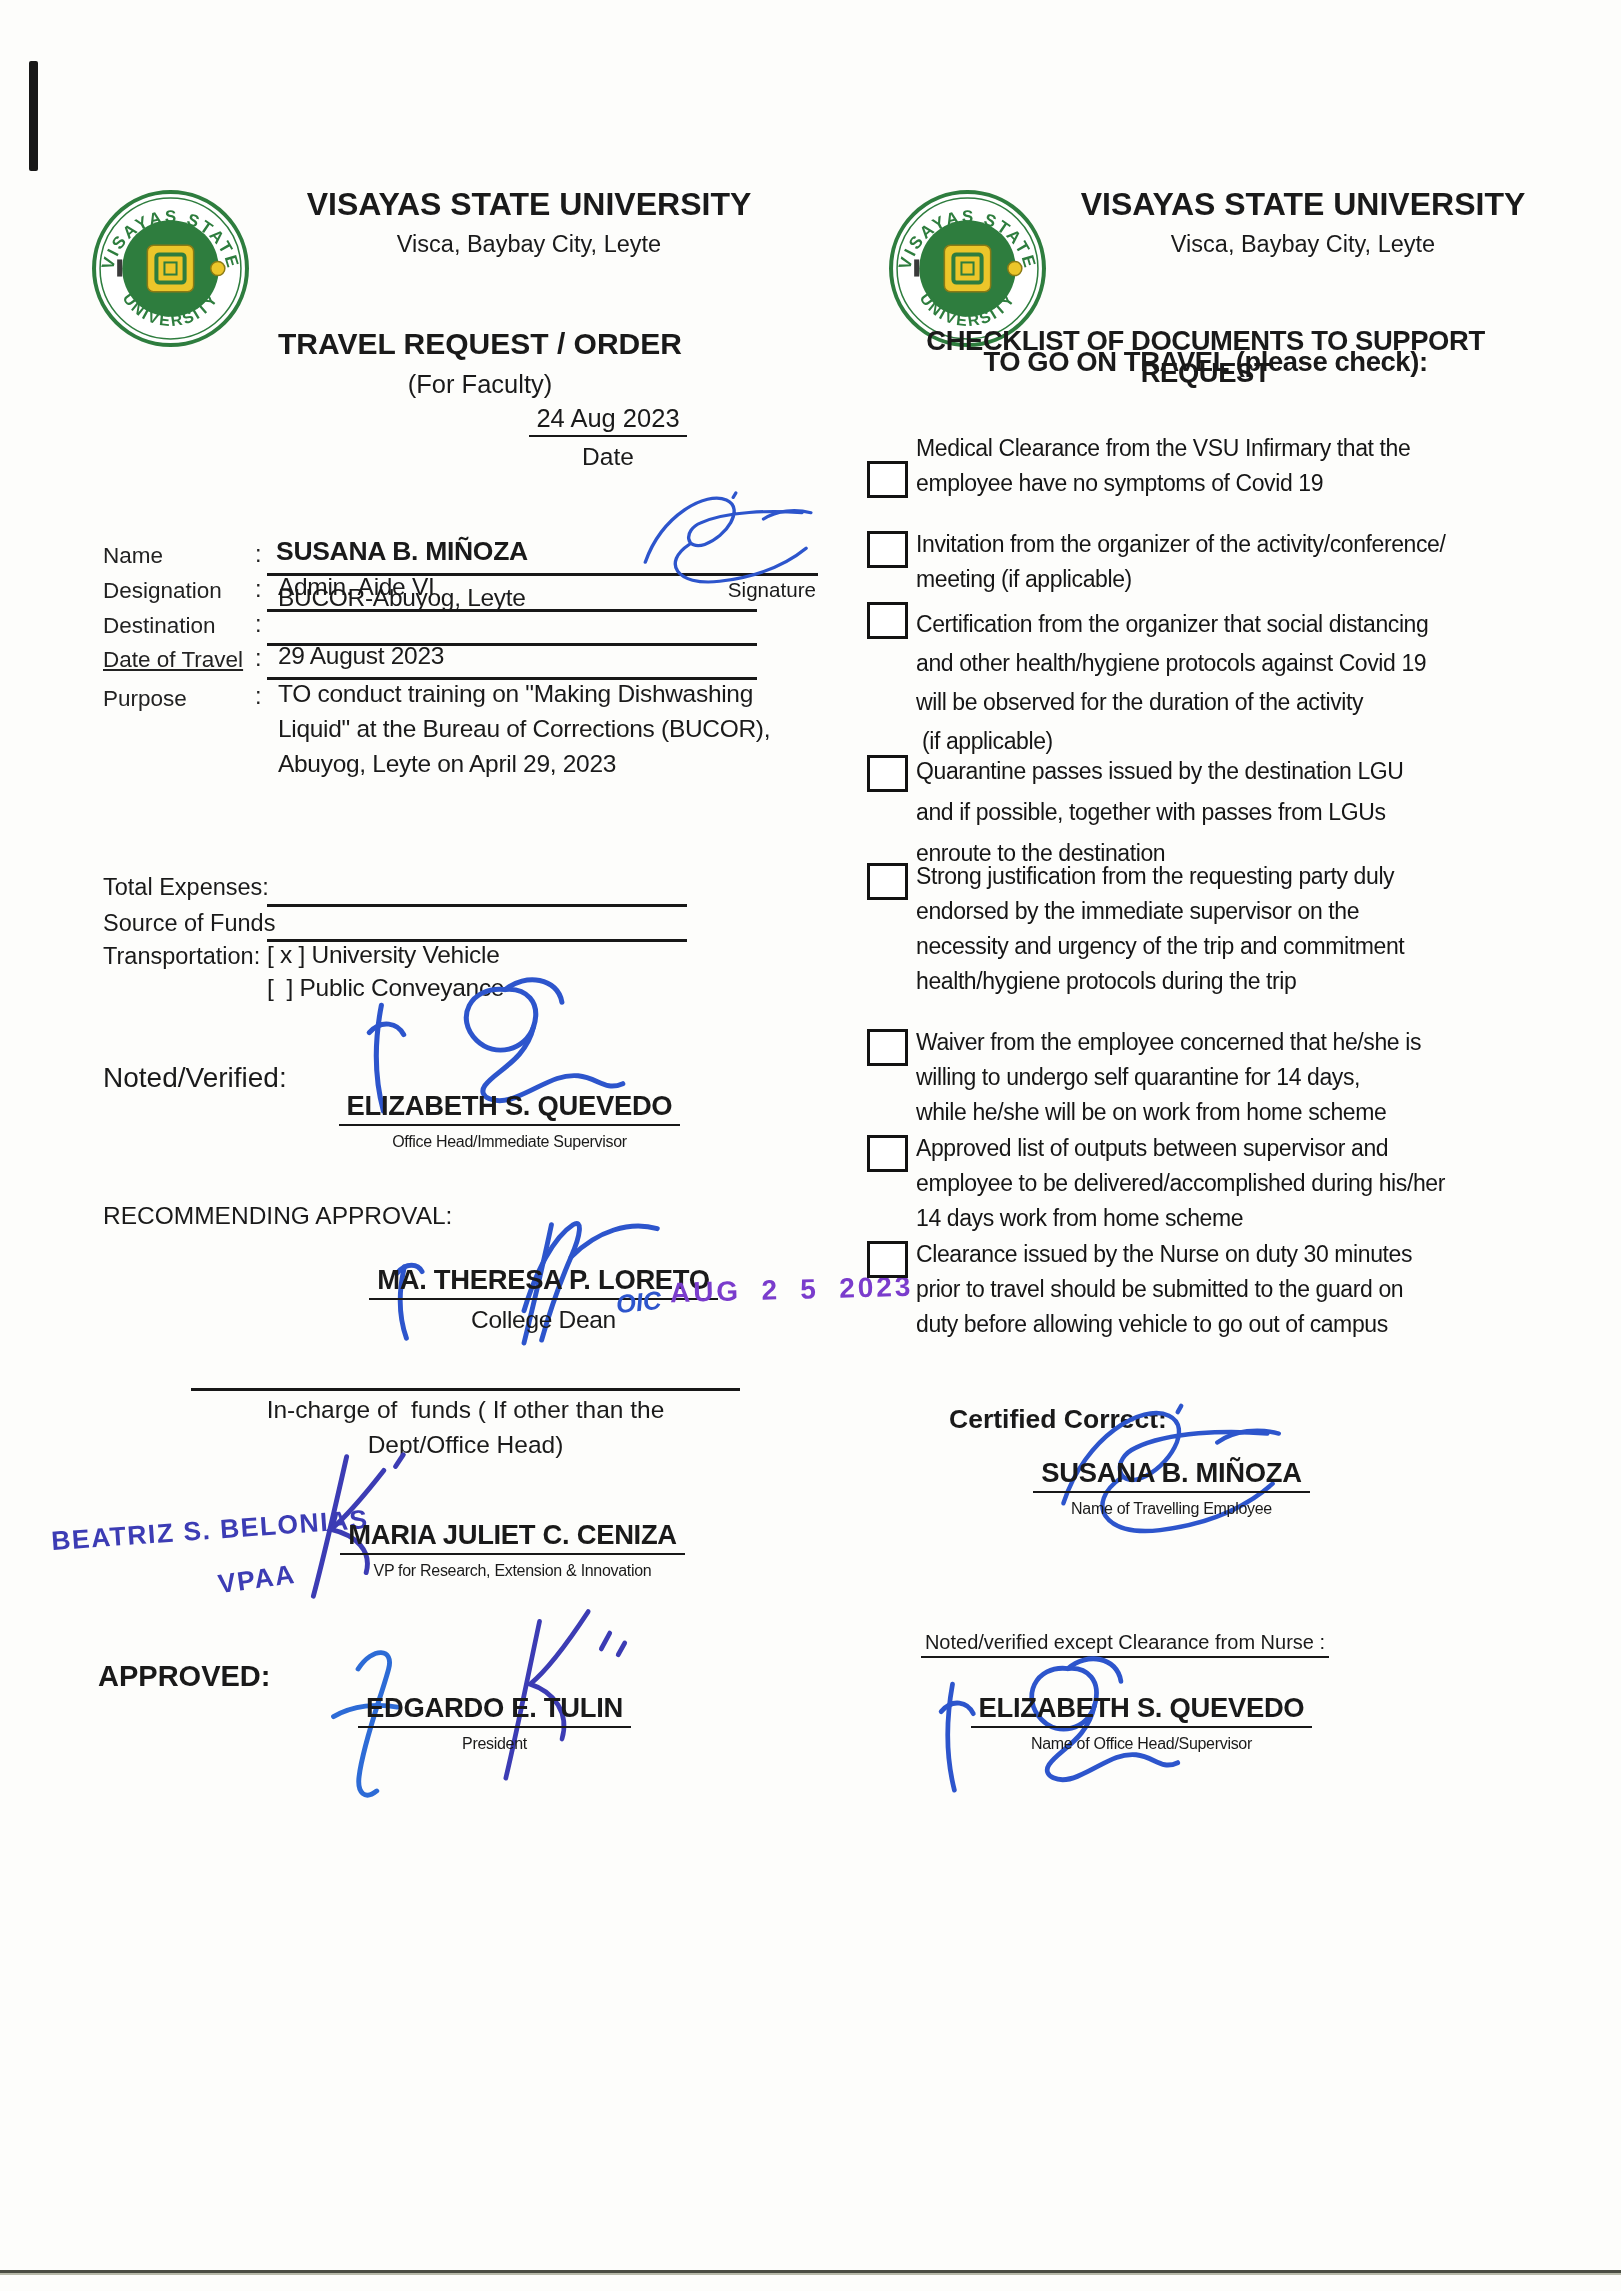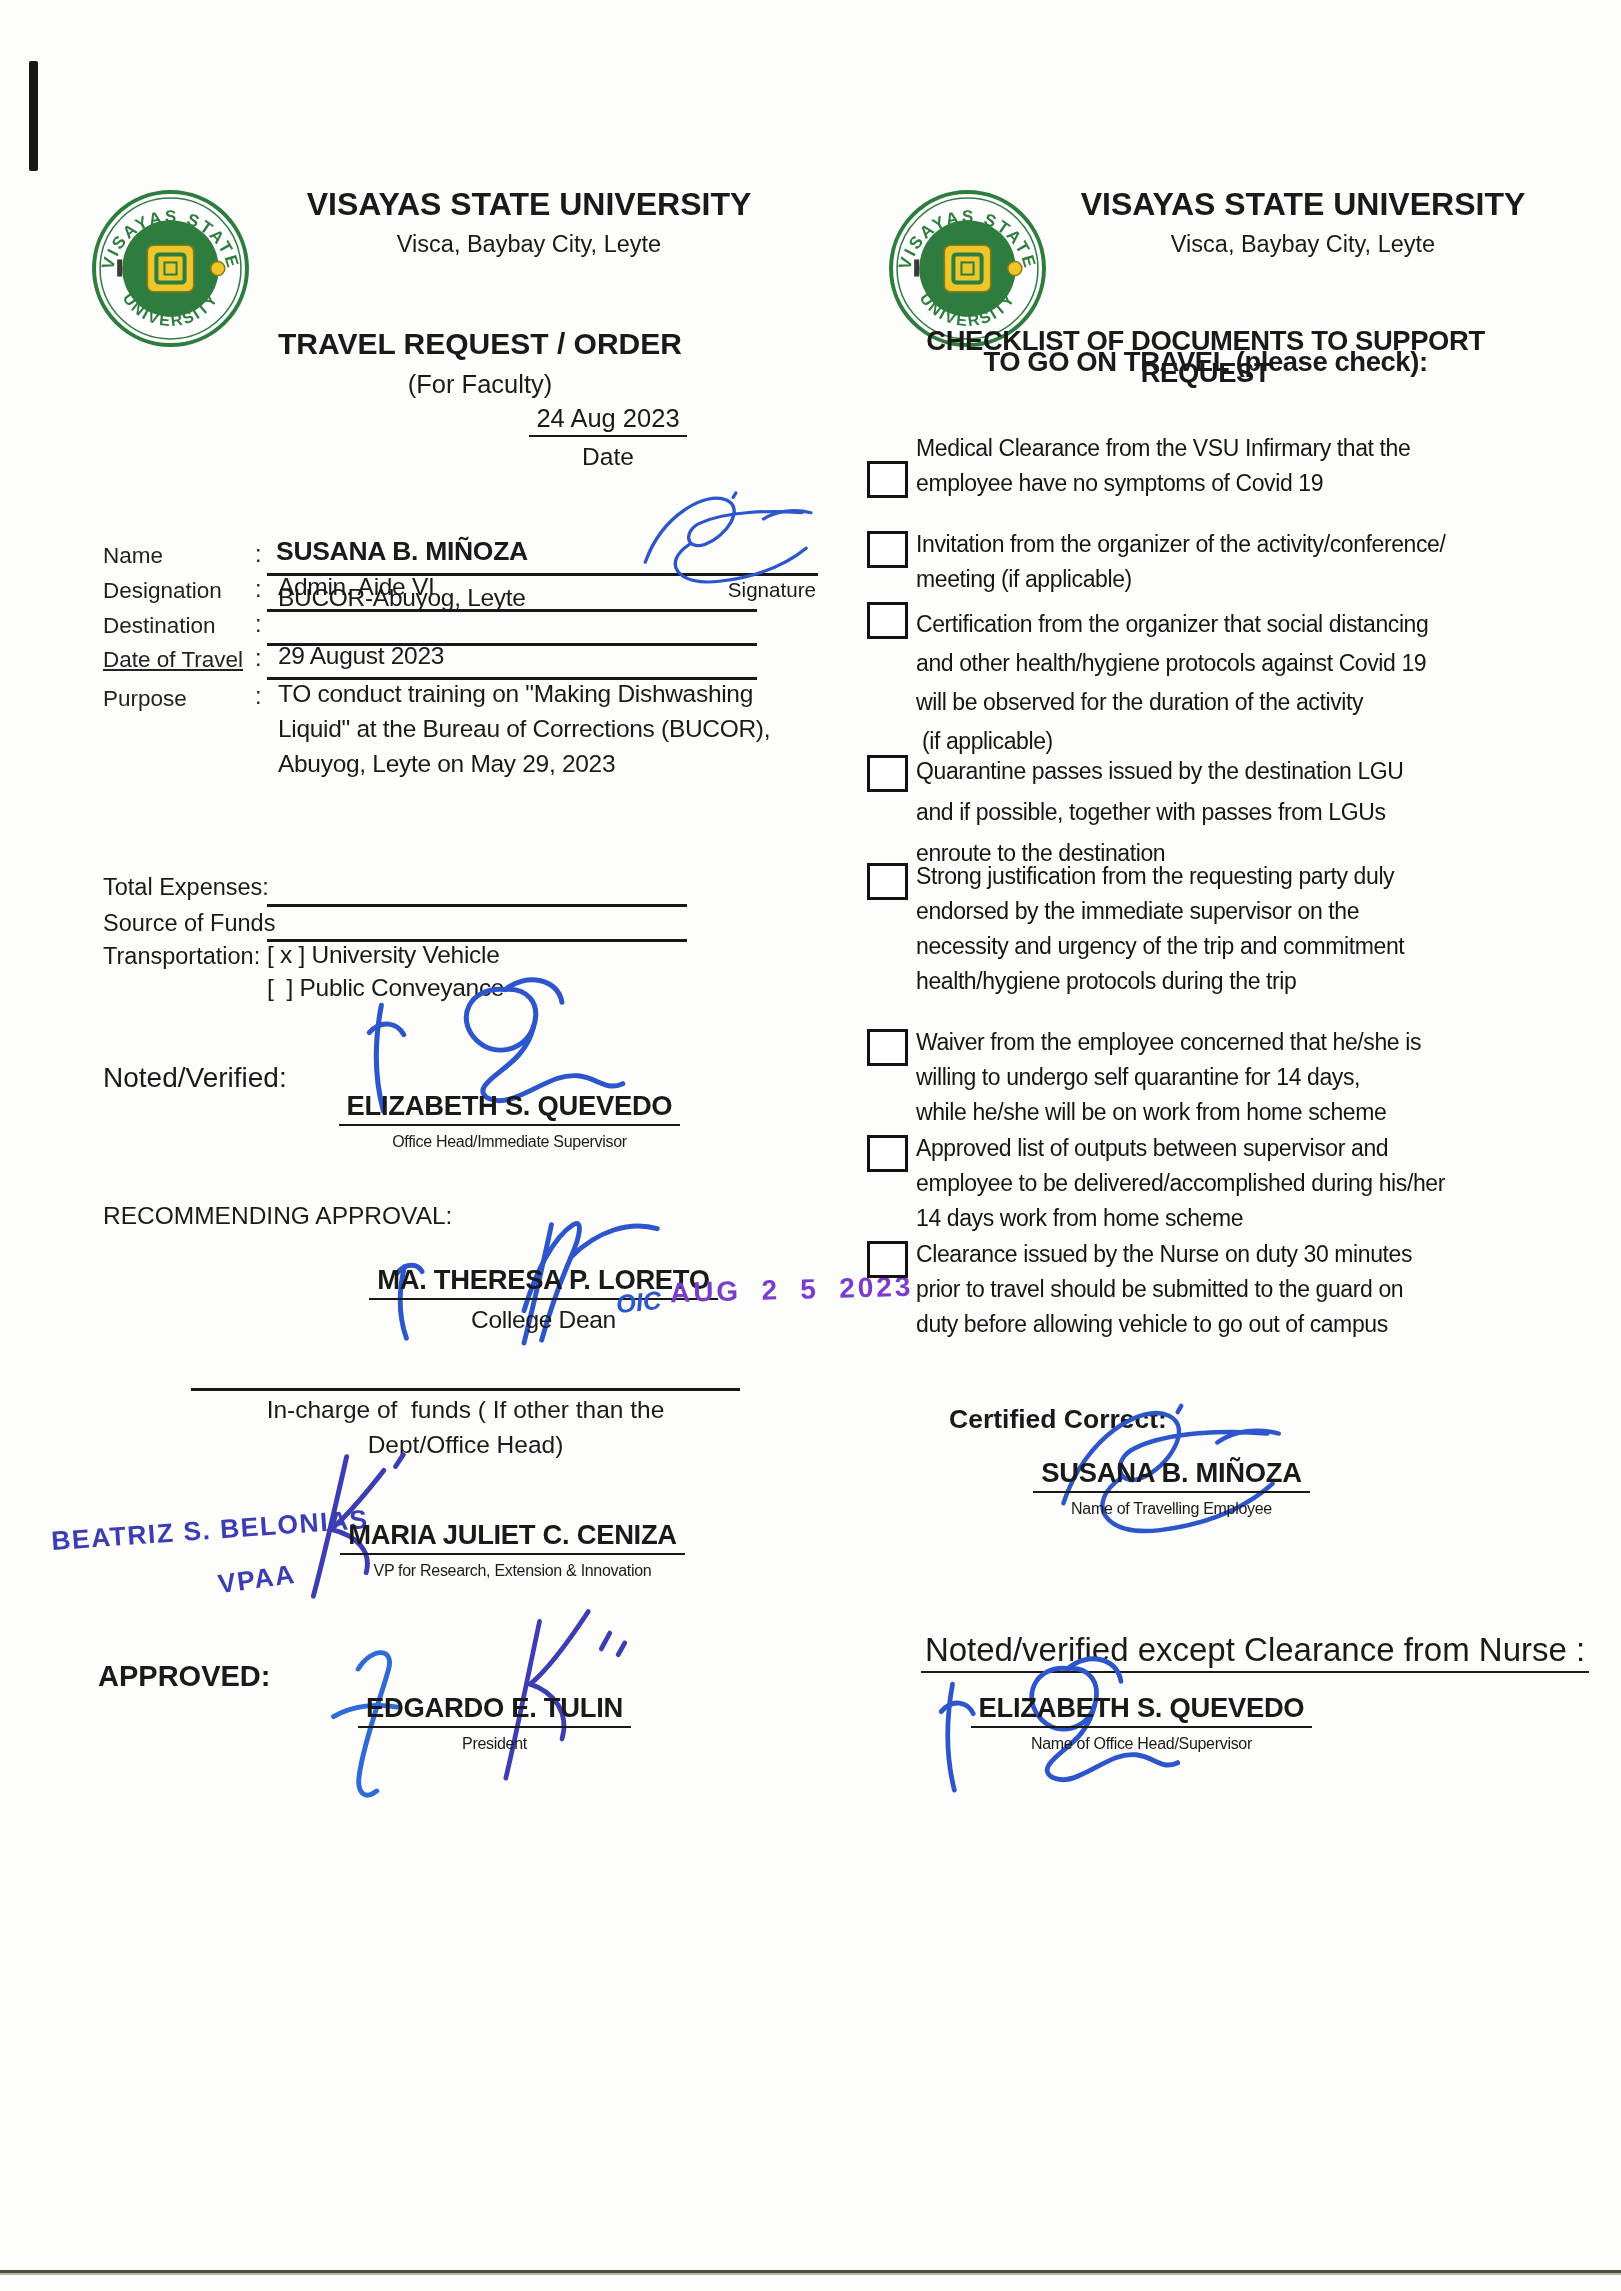--- a/index.html
+++ b/index.html
@@ -129,21 +129,21 @@
   <div class="abs lbl" style="left:103px;top:647px;text-decoration:underline;">Date of Travel</div>
   <div class="colon" style="top:645px;">:</div>
   <div class="abs val" style="left:278px;top:642px;">29 August 2023</div>
   <div class="line" style="left:267px;top:677px;width:490px;"></div>
 
   <div class="abs lbl" style="left:103px;top:686px;">Purpose</div>
   <div class="colon" style="top:683px;">:</div>
   <div class="abs val plines" style="left:278px;top:676px;">
     <div>TO conduct training on "Making Dishwashing</div>
     <div>Liquid" at the Bureau of Corrections (BUCOR),</div>
-    <div>Abuyog, Leyte on May 29, 2023</div>
+    <div>Abuyog, Leyte on April 29, 2023</div>
   </div>
 
   <div class="abs" style="left:103px;top:874px;font-size:23.5px;">Total Expenses:</div>
   <div class="line" style="left:267px;top:904px;width:420px;"></div>
   <div class="abs" style="left:103px;top:910px;font-size:23.5px;">Source of Funds</div>
   <div class="line" style="left:267px;top:939px;width:420px;"></div>
   <div class="abs" style="left:103px;top:943px;font-size:23.5px;">Transportation:</div>
   <div class="abs val" style="left:267px;top:941px;white-space:pre;"><span>[ x ]</span> <span>University Vehicle</span></div>
   <div class="abs val" style="left:267px;top:974px;white-space:pre;"><span>[  ]</span> <span>Public Conveyance</span></div>
 
@@ -193,21 +193,21 @@
   <div class="abs ctr b" style="left:872px;top:325px;width:667px;font-size:27.4px;letter-spacing:-0.4px;">CHECKLIST OF DOCUMENTS TO SUPPORT REQUEST</div>
   <div class="abs ctr b" style="left:872px;top:346px;width:667px;font-size:27.4px;letter-spacing:-0.4px;">TO GO ON TRAVEL (please check):</div>
 
   <div class="abs b" style="left:949px;top:1404px;font-size:26.5px;">Certified Correct:</div>
   <svg class="sig" style="left:1037px;top:1396px;" width="255" height="152" viewBox="0 0 290 170" preserveAspectRatio="none">
       <use href="#sigm"></use>
     </svg>
   <div class="abs ctr" style="left:951px;top:1457px;width:441px;"><span class="ul secname">SUSANA B. MIÑOZA</span></div>
   <div class="abs ctr sectitle" style="left:951px;top:1500px;width:441px;">Name of Travelling Employee</div>
 
-  <div class="abs" style="left:921px;top:1631px;font-size:33px;"><span class="ul" style="padding:0 3.9px 2px 3.9px;">Noted/verified except Clearance from Nurse :</span></div>
+  <div class="abs" style="left:921px;top:1631px;font-size:20px;"><span class="ul" style="padding:0 3.9px 2px 3.9px;">Noted/verified except Clearance from Nurse :</span></div>
   <svg class="sig" style="left:926px;top:1647px;" width="265" height="147" viewBox="0 0 280 150" preserveAspectRatio="none">
       <use href="#sigq"></use>
     </svg>
   <div class="abs ctr" style="left:921px;top:1692px;width:441px;"><span class="ul secname">ELIZABETH S. QUEVEDO</span></div>
   <div class="abs ctr sectitle" style="left:921px;top:1735px;width:441px;">Name of Office Head/Supervisor</div>
 
 <div class="cbx" style="top: 461px;"></div>
     <div class="clt" style="top: 431px; line-height: 35px;">
       <div>Medical Clearance from the VSU Infirmary that the</div>
       <div>employee have no symptoms of Covid 19</div>

